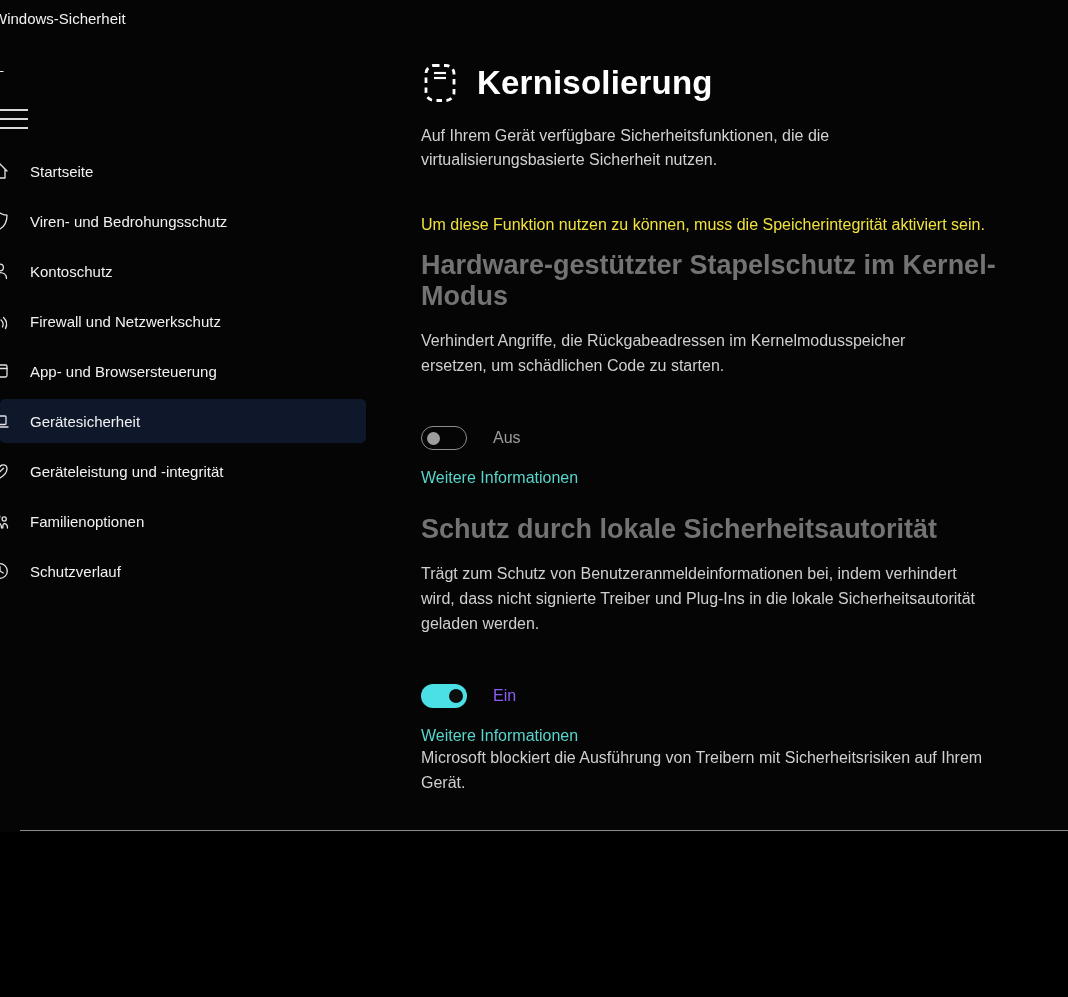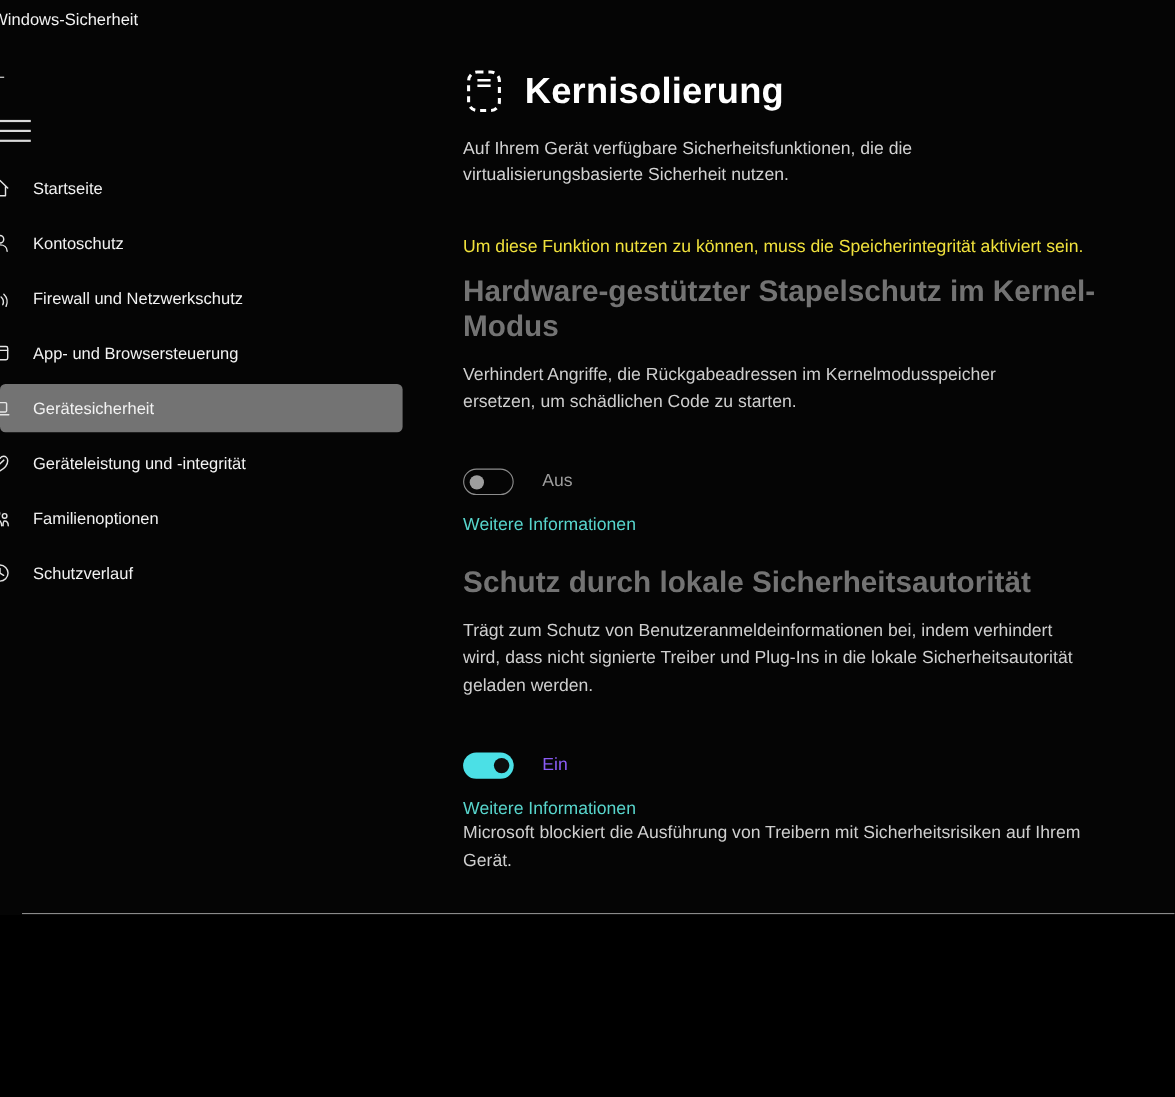--- a/index.html
+++ b/index.html
@@ -19,21 +19,21 @@
     color:#e8e8e8; font-size:21px; line-height:24px;
   }
   .menu-button { position:absolute; top:109px; left:0; width:28px; height:22px; }
   .menu-button .bar { width:28px; height:2px; background:#d9d9d9; margin-bottom:7px; }
   
   .sidebar { position:absolute; left:0; top:146px; width:366px; }
   .nav-item {
     display:flex; align-items:center; height:50px; cursor:default;
     color:#f2f2f2; font-size:15px;
   }
-  .nav-item.selected { background:#737373; border-radius:5px; height:44px; margin:3px 0; }
+  .nav-item.selected { background:#0f172a; border-radius:5px; height:44px; margin:3px 0; }
   .nav-icon { width:30px; flex:0 0 30px; margin-left:-10px; display:flex; align-items:center; }
   .nav-icon svg { stroke:#e4e4e4; fill:none; stroke-width:1.3; stroke-linecap:round; stroke-linejoin:round; }
   .nav-label { margin-left:10px; white-space:nowrap; }
   
   .main { position:absolute; left:421px; top:0; width:645px; }
   .page-header { margin-top:62px; display:flex; align-items:center; gap:18px; }
   .page-icon svg { display:block; }
   .page-title { font-size:33px; font-weight:700; color:#fff; letter-spacing:.2px; }
   .page-desc {
     margin-top:20px; max-width:505px;
@@ -92,20 +92,28 @@
 
     <div class="nav-item">
       <span class="nav-icon">
         <svg width="20" height="20" viewBox="0 0 20 20">
             <path d="M3 10 L10 3 L17 10 M5 8.5 V17 H15 V8.5"></path>
           </svg>
       </span>
       <span class="nav-label">Startseite</span>
     </div>
 
+    <div class="nav-item">
+      <span class="nav-icon">
+        <svg width="20" height="20" viewBox="0 0 20 20">
+            <path d="M10 2 C12 3.5 14.5 4.2 17 4.2 C17 10 15 15 10 18 C5 15 3 10 3 4.2 C5.5 4.2 8 3.5 10 2 Z"></path>
+          </svg>
+      </span>
+      <span class="nav-label">Viren- und Bedrohungsschutz</span>
+    </div>
 
     <div class="nav-item">
       <span class="nav-icon">
         <svg width="20" height="20" viewBox="0 0 20 20">
             <circle cx="10" cy="6.5" r="3.4"></circle>
             <path d="M3.5 17.5 C3.5 13.6 6.5 11.6 10 11.6 C13.5 11.6 16.5 13.6 16.5 17.5"></path>
           </svg>
       </span>
       <span class="nav-label">Kontoschutz</span>
     </div>

